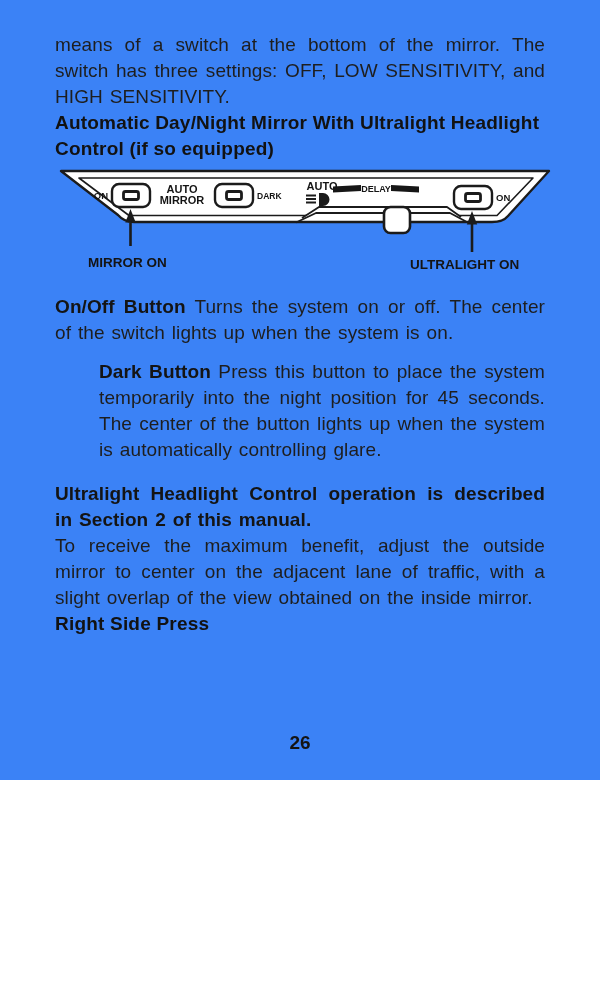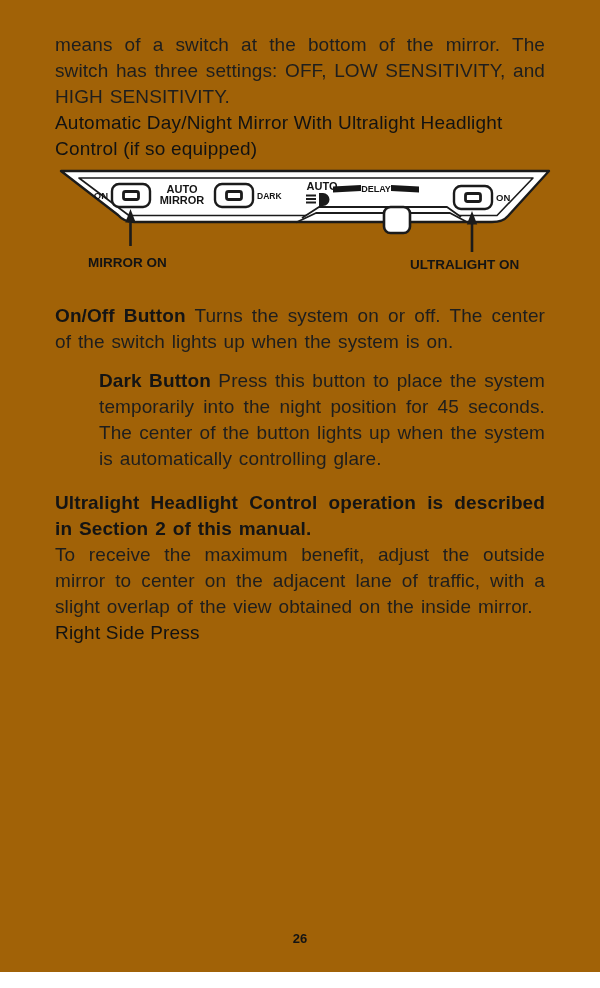--- a/index.html
+++ b/index.html
@@ -1,61 +1,61 @@
 <!DOCTYPE html>
 <html><head>
 <meta charset="utf-8">
 <style>
   html, body { margin: 0; padding: 0; background: #ffffff; }
   .page {
     position: relative;
     width: 600px;
-    height: 972px;
-    background: #a16207;
+    height: 780px;
+    background: #3b82f6;
     font-family: "Liberation Sans", sans-serif;
     color: #1e1e1e;
     overflow: hidden;
   }
   .content {
     padding: 32px 55px 0 55px;
   }
   .body-text {
     font-size: 19px;
     line-height: 26px;
     text-align: justify;
     margin: 0;
     letter-spacing: 0.1px;
     word-spacing: 1.5px;
   }
   .bold { font-weight: bold; color: #141414; }
   h2.section-heading {
     font-size: 19px;
     line-height: 26px;
     margin: 0;
-    font-weight: normal;
+    font-weight: bold;
     color: #121212;
     text-align: left;
     letter-spacing: 0.2px;
   }
   .gap-lg { margin-top: 34px; }
   .gap-sm { margin-top: 13px; margin-left: 44px; }
   .gap-note { margin-top: 18px; }
   .diagram-wrap {
     margin-left: -55px;
     width: 600px;
     margin-top: 6px;
   }
-  .after-diagram { margin-top: 17px; }
+  .after-diagram { margin-top: 8px; }
   .page-number {
     position: absolute;
     bottom: 26px;
     left: 0;
     width: 100%;
     text-align: center;
-    font-size: 13px;
+    font-size: 19px;
     font-weight: bold;
     color: #141414;
   }
   svg text { font-family: "Liberation Sans", sans-serif; fill: #141414; }
 </style>
 </head>
 <body>
 
 <div class="page">
   <div class="content">

